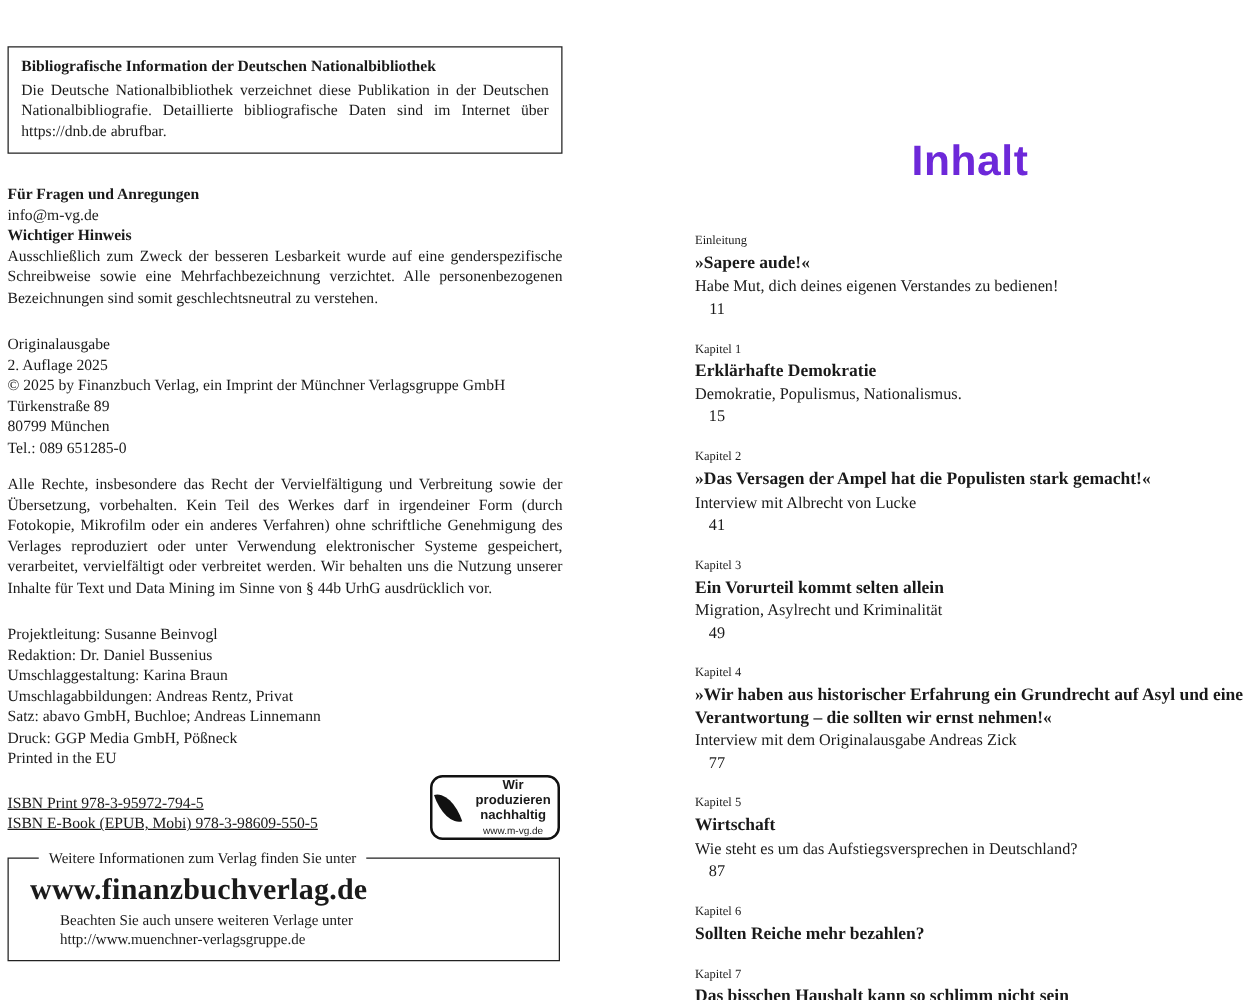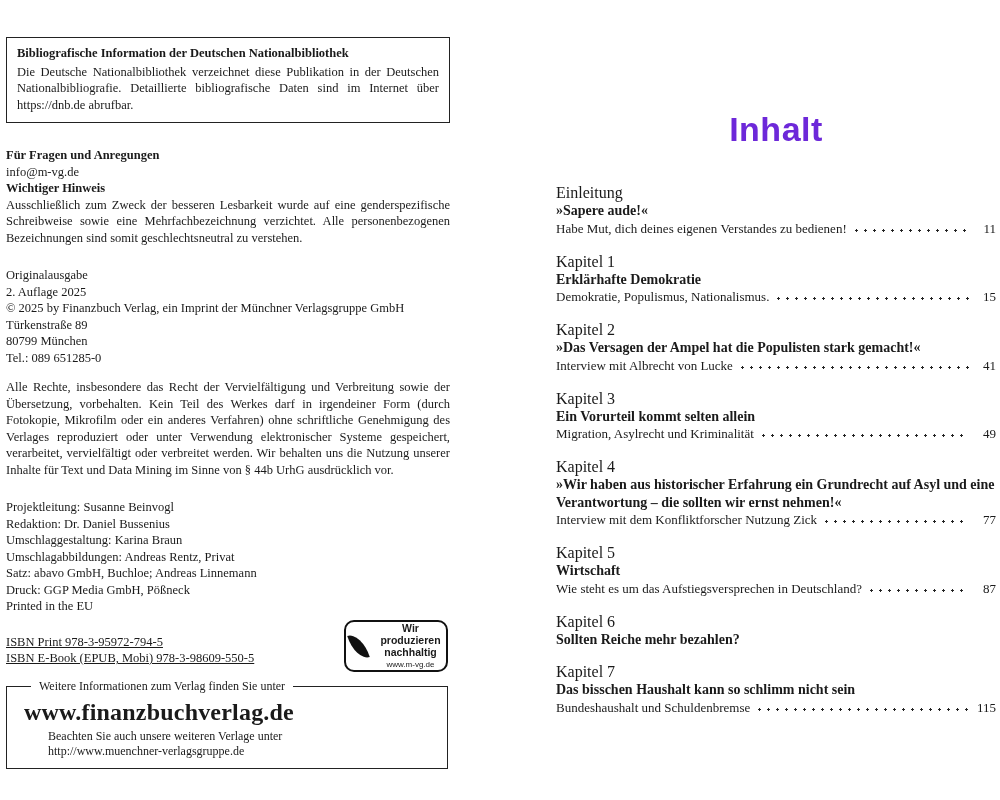--- a/index.html
+++ b/index.html
@@ -56,23 +56,23 @@
   .right-col{
     position:absolute;left:556px;top:0;width:440px;
     font-size:13px;line-height:18px;
   }
   .toc-title-main{
     text-align:center;font-family:"Liberation Sans", sans-serif;
     font-weight:800;font-size:34px;line-height:38px;letter-spacing:.5px;
     margin-top:110px;margin-bottom:36px;color:#6d28d9;
   }
   .toc-entry{margin-bottom:15px;}
-  .toc-label{font-size:16px;}
+  .toc-label{font-size:10px;}
   .toc-title{font-weight:bold;font-size:14px;line-height:17.5px;}
-  .toc-subline{display:flex;align-items:flex-start;font-size:13px;}
+  .toc-subline{display:flex;align-items:flex-start;font-size:13px;flex-direction:column;}
   .toc-subtitle{white-space:nowrap;}
   .toc-leader{
     flex:1;min-width:18px;margin:0 3px 0 5px;align-self:stretch;
     background-image:radial-gradient(circle,#222 1.1px,transparent 1.4px);
     background-size:9px 9px;background-repeat:repeat-x;
     background-position:left bottom 3px;
   }
   .toc-page{min-width:24px;text-align:right;}
 </style>
 </head>
@@ -187,21 +187,21 @@
       <span class="toc-subtitle">Migration, Asylrecht und Kriminalität</span>
       <span class="toc-leader"></span>
       <span class="toc-page">49</span>
     </div>
   </div>
 
   <div class="toc-entry">
     <div class="toc-label">Kapitel 4</div>
     <div class="toc-title">»Wir haben aus historischer Erfahrung ein Grundrecht auf Asyl und eine Verantwortung – die sollten wir ernst nehmen!«</div>
     <div class="toc-subline">
-      <span class="toc-subtitle">Interview mit dem Konfliktforscher Nutzung Zick</span>
+      <span class="toc-subtitle">Interview mit dem Originalausgabe Andreas Zick</span>
       <span class="toc-leader"></span>
       <span class="toc-page">77</span>
     </div>
   </div>
 
   <div class="toc-entry">
     <div class="toc-label">Kapitel 5</div>
     <div class="toc-title">Wirtschaft</div>
     <div class="toc-subline">
       <span class="toc-subtitle">Wie steht es um das Aufstiegsversprechen in Deutschland?</span>

